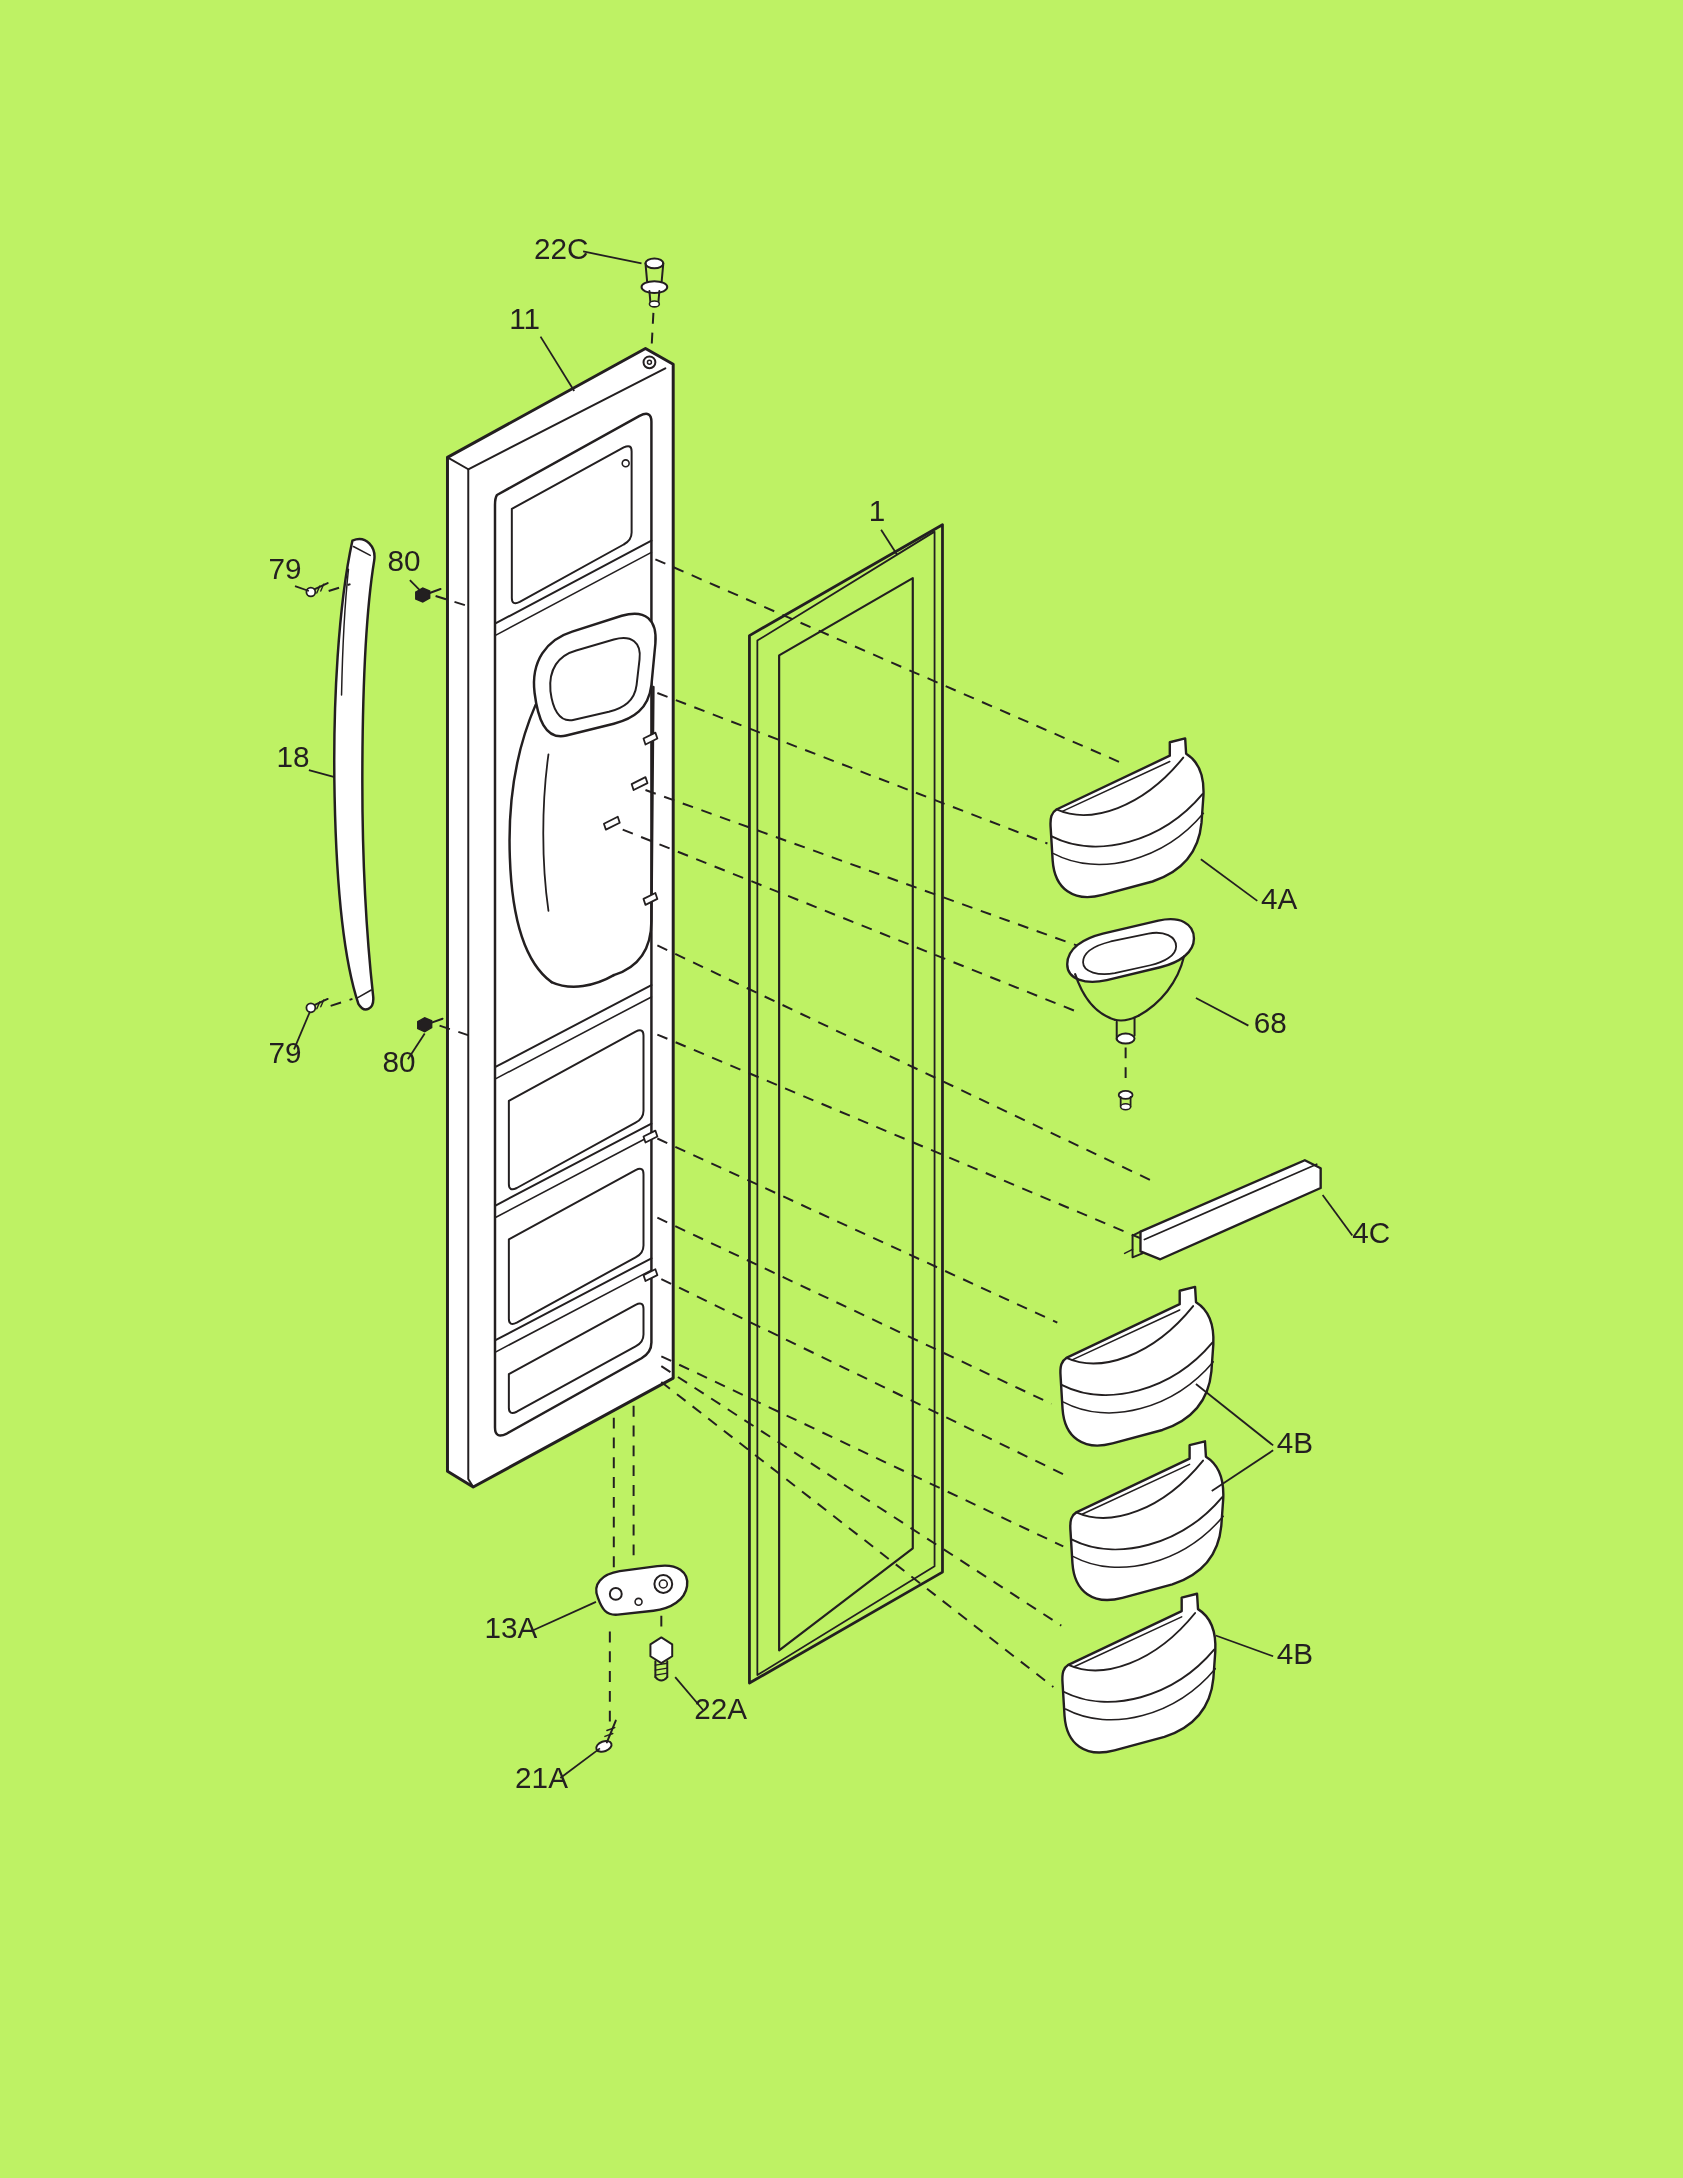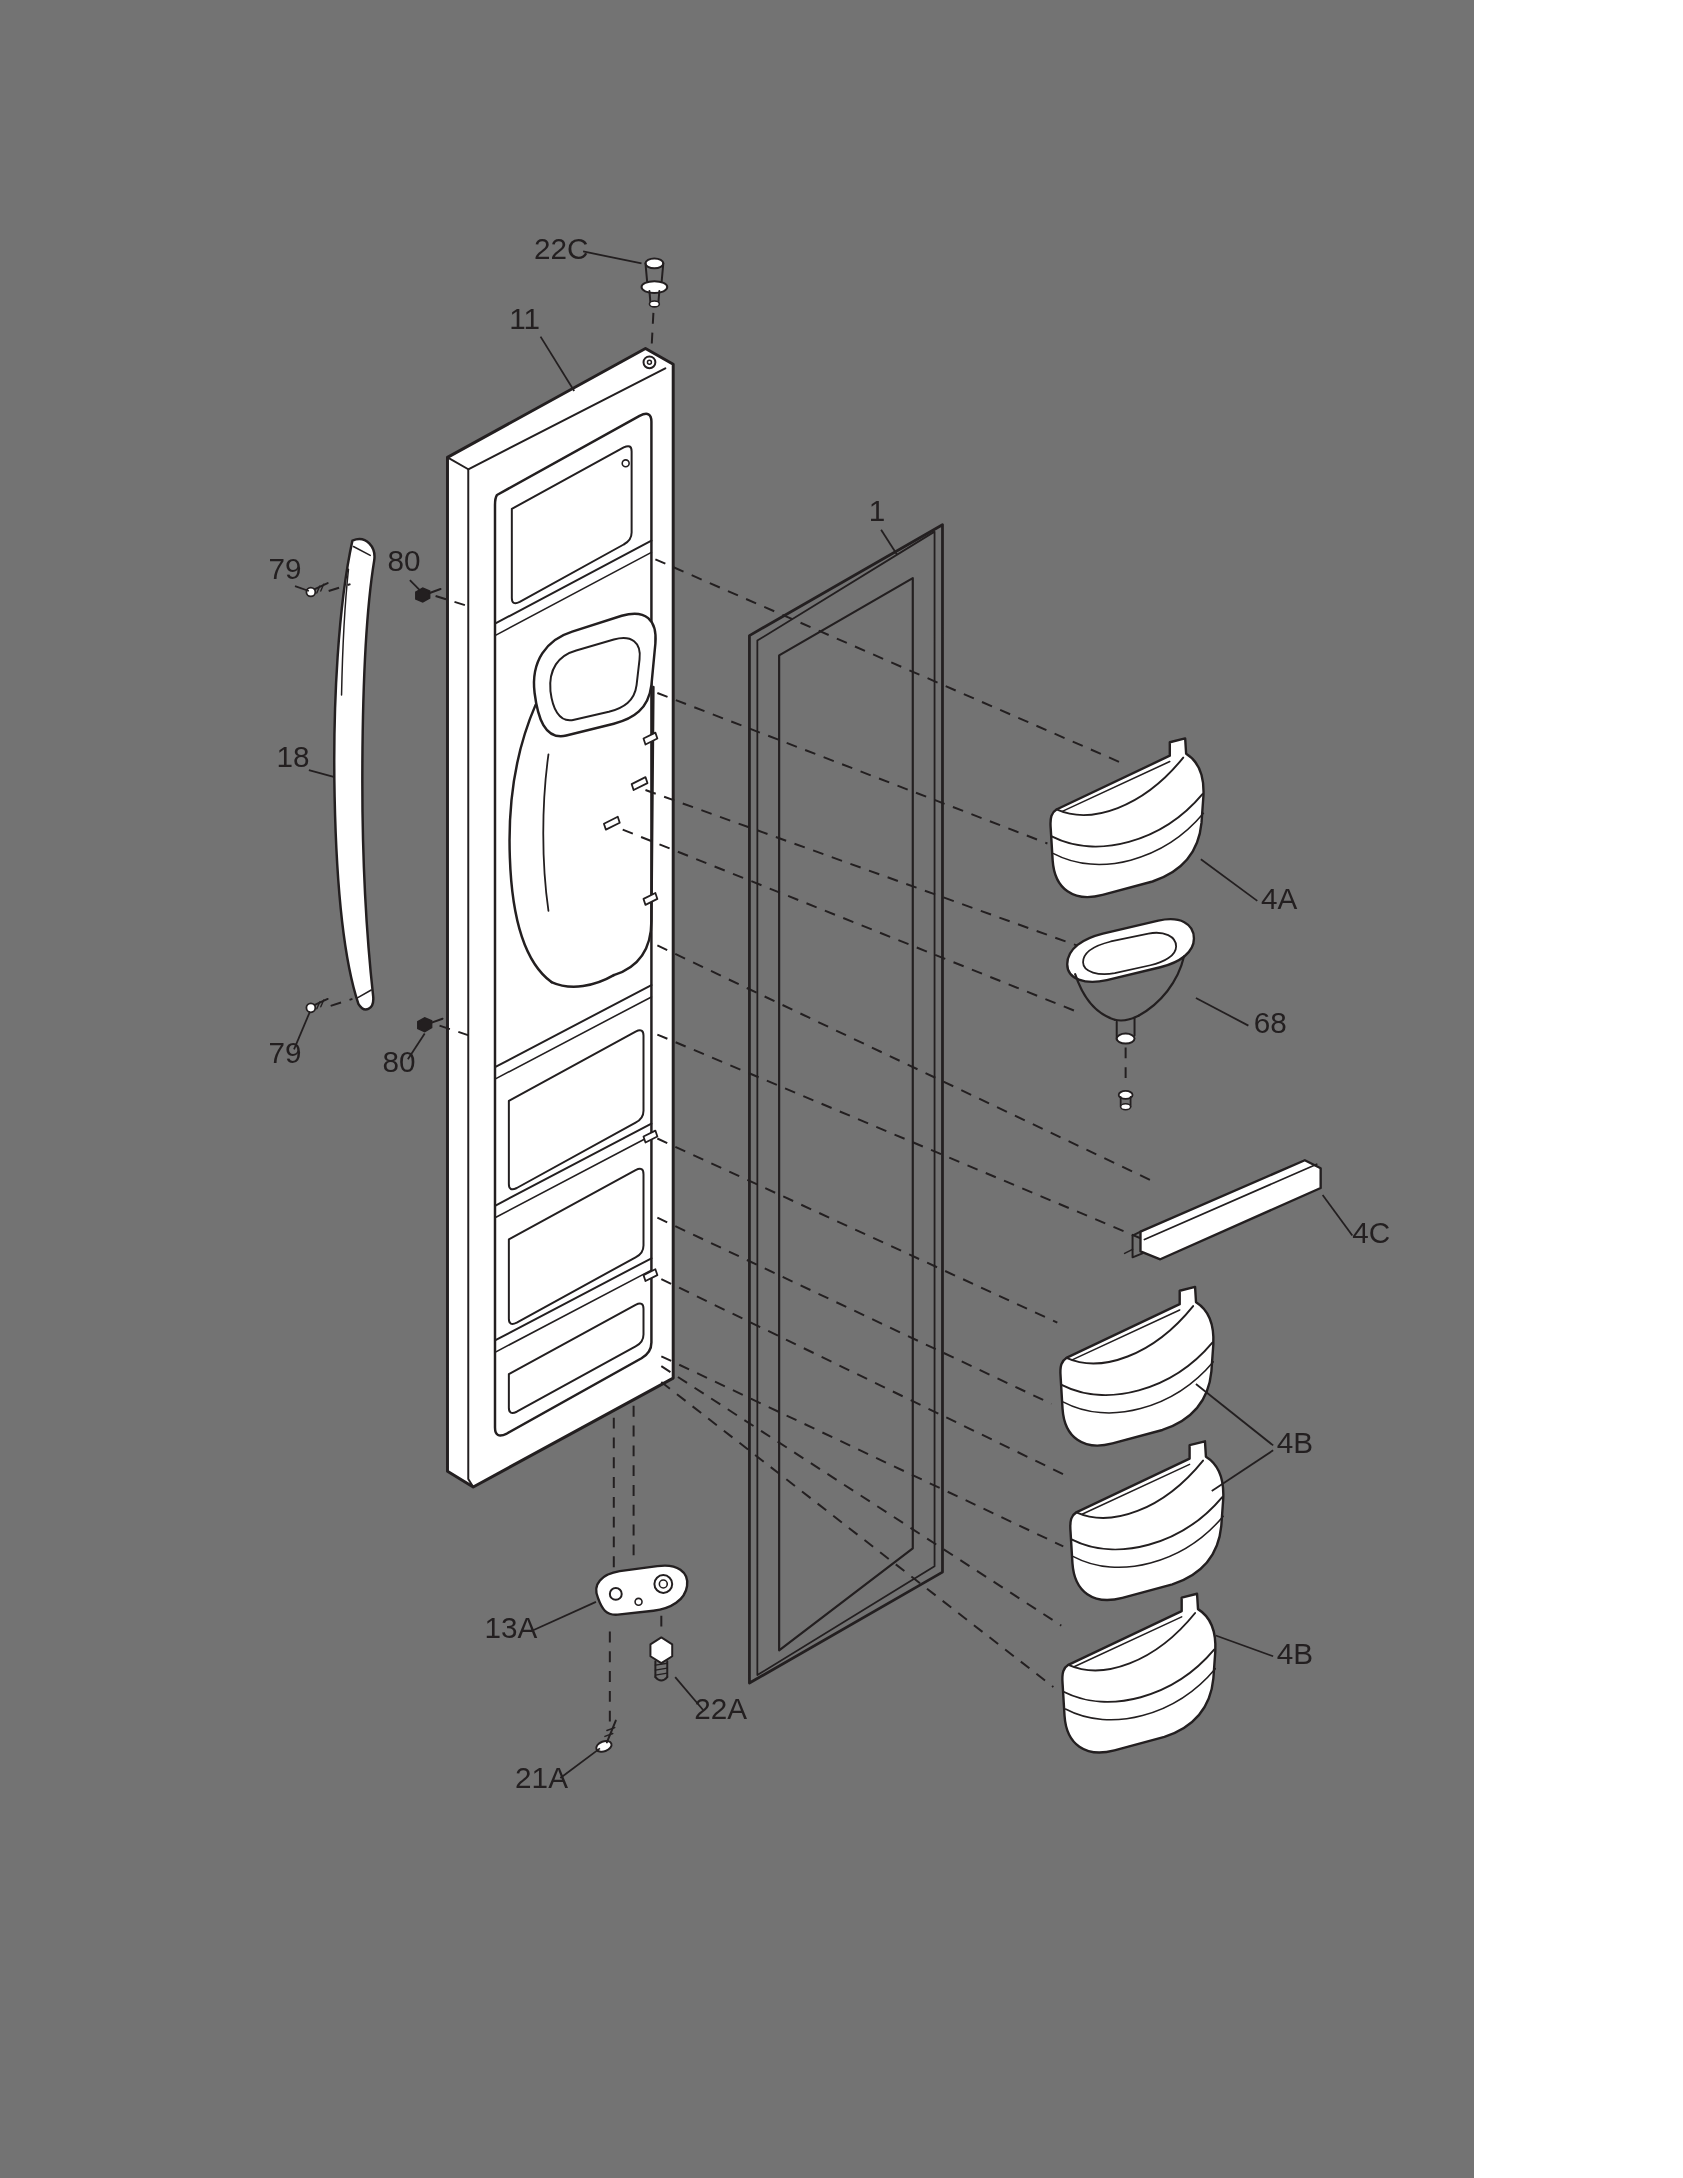--- a/index.html
+++ b/index.html
@@ -1,16 +1,16 @@
 <!DOCTYPE html>
 <html><head>
 <meta charset="utf-8">
 <style>
   html,body{margin:0;padding:0;background:#ffffff;}
-  .page{position:relative;width:1474px;height:2178px;background:#737373;overflow:hidden;}
+  .page{position:relative;width:1683px;height:2178px;background:#bef264;overflow:hidden;}
   svg{position:absolute;left:0;top:0;}
   text{font-family:"Liberation Sans", sans-serif;font-size:30px;fill:#231f20;}
   .ln{stroke:#231f20;fill:none;stroke-linecap:round;stroke-linejoin:round;}
   .fw{stroke:#231f20;fill:#ffffff;stroke-linecap:round;stroke-linejoin:round;}
   .fd{stroke:#231f20;fill:#231f20;}
   .dash{stroke:#231f20;fill:none;stroke-width:2;stroke-dasharray:11 9;}
   .leader{stroke:#231f20;fill:none;stroke-width:1.8;}
 </style>
 </head>
 <body>

